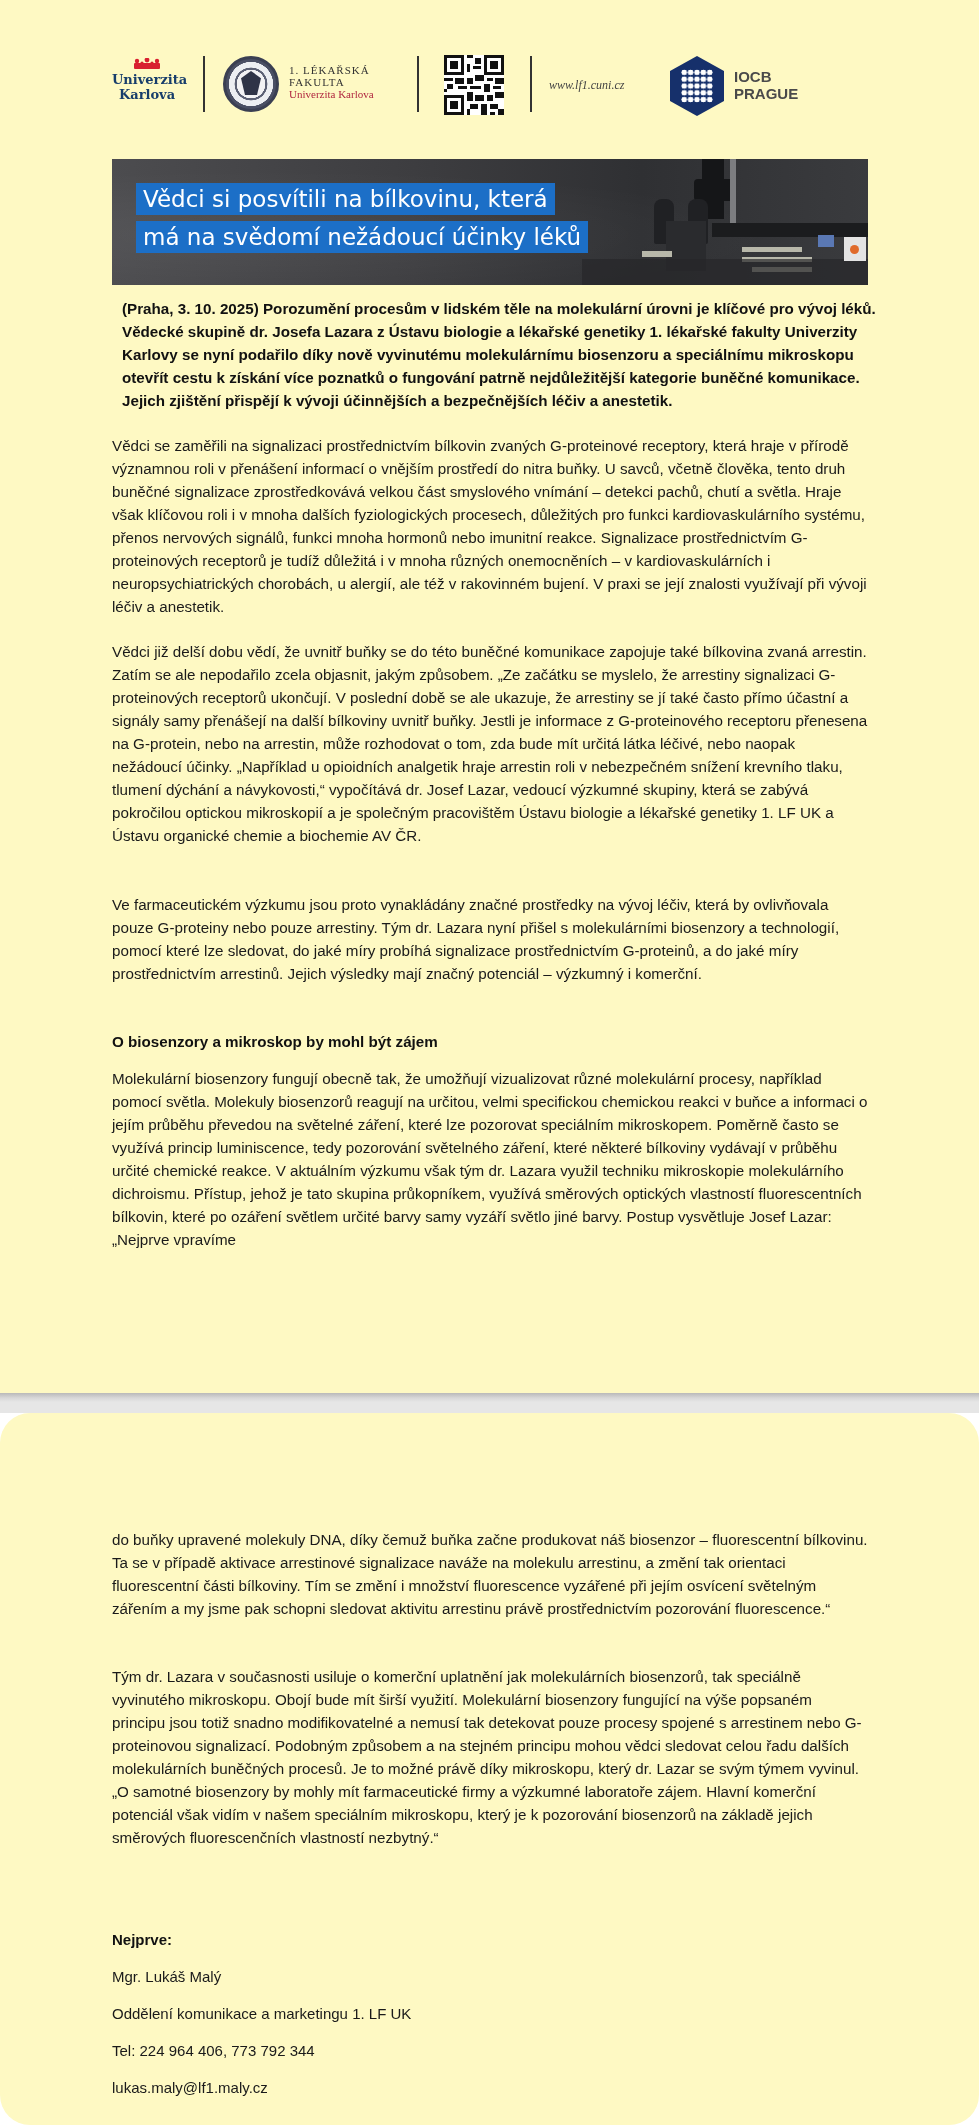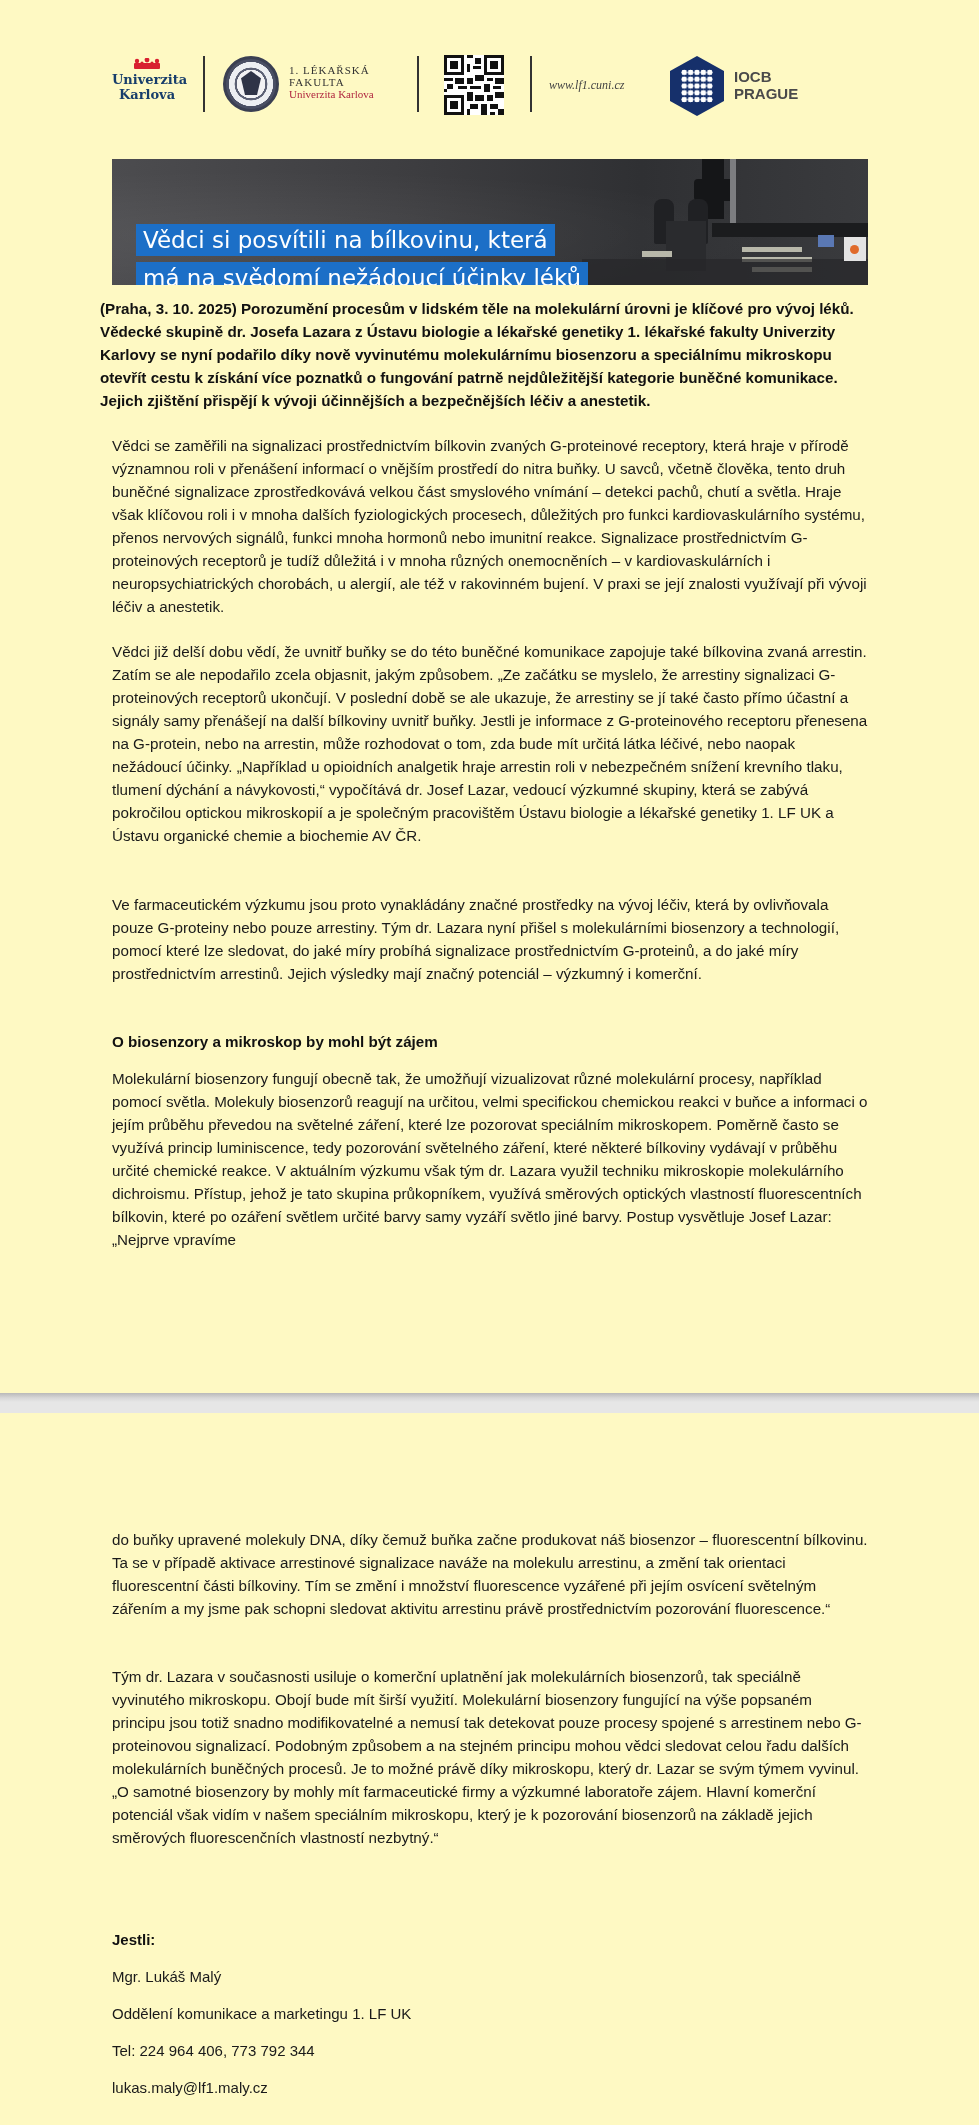--- a/index.html
+++ b/index.html
@@ -1,21 +1,21 @@
 <!DOCTYPE html>
 <html><head>
   <meta charset="utf-8">
   <style>
     * { box-sizing: border-box; margin: 0; padding: 0; }
     html, body { width: 979px; background: #ffffff; }
     body { font-family: "Liberation Sans", sans-serif; color: #1a1a1a; }
     .page { position: relative; width: 979px; background: #fef9c3; }
     .page1 { height: 1393px; }
     .page-gap { height: 20px; background: linear-gradient(#b9b9b9 0px, #d8d8d8 5px, #e6e6e6 9px, #e6e6e6 19px); }
-    .page2 { height: 712px; }
+    .page2 { height: 712px; border-radius: 30px; }
 
     
     .logos { position: absolute; left: 112px; top: 52px; width: 756px; height: 70px; }
     .uk-logo { position: absolute; left: 0; top: 6px; width: 70px; text-align: center; }
     .uk-crown { display: block; margin: 0 auto 2px; }
     .uk-text { font-family: "DejaVu Serif", serif; font-weight: bold; color: #173d6b; font-size: 13px; line-height: 15px; }
     .vsep { position: absolute; top: 4px; width: 2px; height: 56px; background: #333; }
     .seal { position: absolute; left: 111px; top: 4px; width: 56px; height: 56px; border-radius: 50%; border: 3px solid #3a3f52; background: radial-gradient(circle, #f2f2f4 0 40%, #5b6074 41% 46%, #eceef2 47% 62%, #4a4f64 63% 100%); }
     .seal-inner { position: absolute; left: 15px; top: 12px; width: 20px; height: 24px; background: #2f3447; clip-path: polygon(50% 0, 100% 30%, 80% 100%, 20% 100%, 0 30%); }
     .lf-text { position: absolute; left: 177px; top: 12px; font-family: Liberation Serif, serif; font-size: 11px; line-height: 12px; color: #333; letter-spacing: 1px; }
@@ -23,29 +23,29 @@
     .qr { position: absolute; left: 332px; top: 3px; width: 60px; height: 60px; }
     .web { position: absolute; left: 437px; top: 26px; font-family: "Liberation Serif", serif; font-style: italic; font-size: 12px; color: #444; }
     .iocb-hex { position: absolute; left: 558px; top: 4px; width: 54px; height: 60px; background: #16306b; clip-path: polygon(50% 0, 100% 25%, 100% 75%, 50% 100%, 0 75%, 0 25%); }
     .iocb-dots { position: absolute; left: 11px; top: 13px; width: 32px; height: 34px; background-image: radial-gradient(circle, #ffffff 2.6px, transparent 3px); background-size: 6.4px 6.8px; }
     .iocb-text { position: absolute; left: 622px; top: 16px; font-family: "Liberation Sans", sans-serif; font-weight: bold; color: #4a4a4a; font-size: 15px; line-height: 17px; }
 
     
     .banner { position: absolute; left: 112px; top: 159px; width: 756px; height: 126px; overflow: hidden;
       background: linear-gradient(90deg, #4c4c4f 0%, #3d3d40 40%, #2f3033 70%, #3a3b3e 100%); }
     .banner-noise { position: absolute; inset: 0; background: radial-gradient(ellipse at 20% 60%, rgba(255,255,255,0.06), transparent 60%); }
-    .banner-title { position: absolute; left: 24px; top: 24px; margin-top: 41px; }
+    .banner-title { position: absolute; left: 24px; top: 24px; }
     .banner-line { display: inline-block; background: #1c6fc7; color: #ffffff; font-family: "DejaVu Sans", sans-serif; font-size: 23px; line-height: 32px; padding: 0 7px; margin-bottom: 6px; white-space: nowrap; }
     .micro { position: absolute; left: 470px; top: 0; width: 290px; height: 126px; }
     .m-part { position: absolute; background: #151618; }
     .m-light { position: absolute; background: #b8b8aa; }
     .m-orange { position: absolute; background: #e06a2a; border-radius: 50%; }
 
     
-    .lead { position: absolute; left: 100px; top: 297px; width: 756px; font-weight: bold; font-size: 15.2px; line-height: 23px; color: #111; }
+    .lead { position: absolute; left: 122px; top: 297px; width: 756px; font-weight: bold; font-size: 15.2px; line-height: 23px; color: #111; }
     .para { position: absolute; left: 112px; width: 756px; font-size: 15.2px; line-height: 23px; color: #1a1a1a; }
     .subhead { position: absolute; left: 112px; font-weight: bold; font-size: 15.2px; line-height: 23px; color: #111; }
     .contact-label { position: absolute; left: 112px; font-weight: bold; font-size: 15px; color: #111; }
     .contact-line { position: absolute; left: 112px; font-size: 15px; color: #1a1a1a; }
   </style>
 </head>
 <body>
 
 <div class="page page1">
 
@@ -161,18 +161,18 @@
   <h2 class="subhead" style="top:1030px">O biosenzory a mikroskop by mohl být zájem</h2>
   <p class="para" style="top:1067px">Molekulární biosenzory fungují obecně tak, že umožňují vizualizovat různé molekulární procesy, například pomocí světla. Molekuly biosenzorů reagují na určitou, velmi specifickou chemickou reakci v buňce a informaci o jejím průběhu převedou na světelné záření, které lze pozorovat speciálním mikroskopem. Poměrně často se využívá princip luminiscence, tedy pozorování světelného záření, které některé bílkoviny vydávají v průběhu určité chemické reakce. V aktuálním výzkumu však tým dr. Lazara využil techniku mikroskopie molekulárního dichroismu. Přístup, jehož je tato skupina průkopníkem, využívá směrových optických vlastností fluorescentních bílkovin, které po ozáření světlem určité barvy samy vyzáří světlo jiné barvy. Postup vysvětluje Josef Lazar: „Nejprve vpravíme</p>
 </div>
 
 <div class="page-gap"></div>
 
 <div class="page page2">
   <p class="para" style="top:115px">do buňky upravené molekuly DNA, díky čemuž buňka začne produkovat náš biosenzor – fluorescentní bílkovinu. Ta se v případě aktivace arrestinové signalizace naváže na molekulu arrestinu, a změní tak orientaci fluorescentní části bílkoviny. Tím se změní i množství fluorescence vyzářené při jejím osvícení světelným zářením a my jsme pak schopni sledovat aktivitu arrestinu právě prostřednictvím pozorování fluorescence.“</p>
   <p class="para" style="top:252px">Tým dr. Lazara v současnosti usiluje o komerční uplatnění jak molekulárních biosenzorů, tak speciálně vyvinutého mikroskopu. Obojí bude mít širší využití. Molekulární biosenzory fungující na výše popsaném principu jsou totiž snadno modifikovatelné a nemusí tak detekovat pouze procesy spojené s arrestinem nebo G-proteinovou signalizací. Podobným způsobem a na stejném principu mohou vědci sledovat celou řadu dalších molekulárních buněčných procesů. Je to možné právě díky mikroskopu, který dr. Lazar se svým týmem vyvinul. „O samotné biosenzory by mohly mít farmaceutické firmy a výzkumné laboratoře zájem. Hlavní komerční potenciál však vidím v našem speciálním mikroskopu, který je k pozorování biosenzorů na základě jejich směrových fluorescenčních vlastností nezbytný.“</p>
 
-  <div class="contact-label" style="top:518px">Jestli:</div>
+  <div class="contact-label" style="top:518px">Nejprve:</div>
   <div class="contact-line" style="top:555px">Mgr. Lukáš Malý</div>
   <div class="contact-line" style="top:592px">Oddělení komunikace a marketingu 1. LF UK</div>
   <div class="contact-line" style="top:629px">Tel: 224 964 406, 773 792 344</div>
   <div class="contact-line" style="top:666px">lukas.maly@lf1.maly.cz</div>
 </div>
 
 </body></html>

